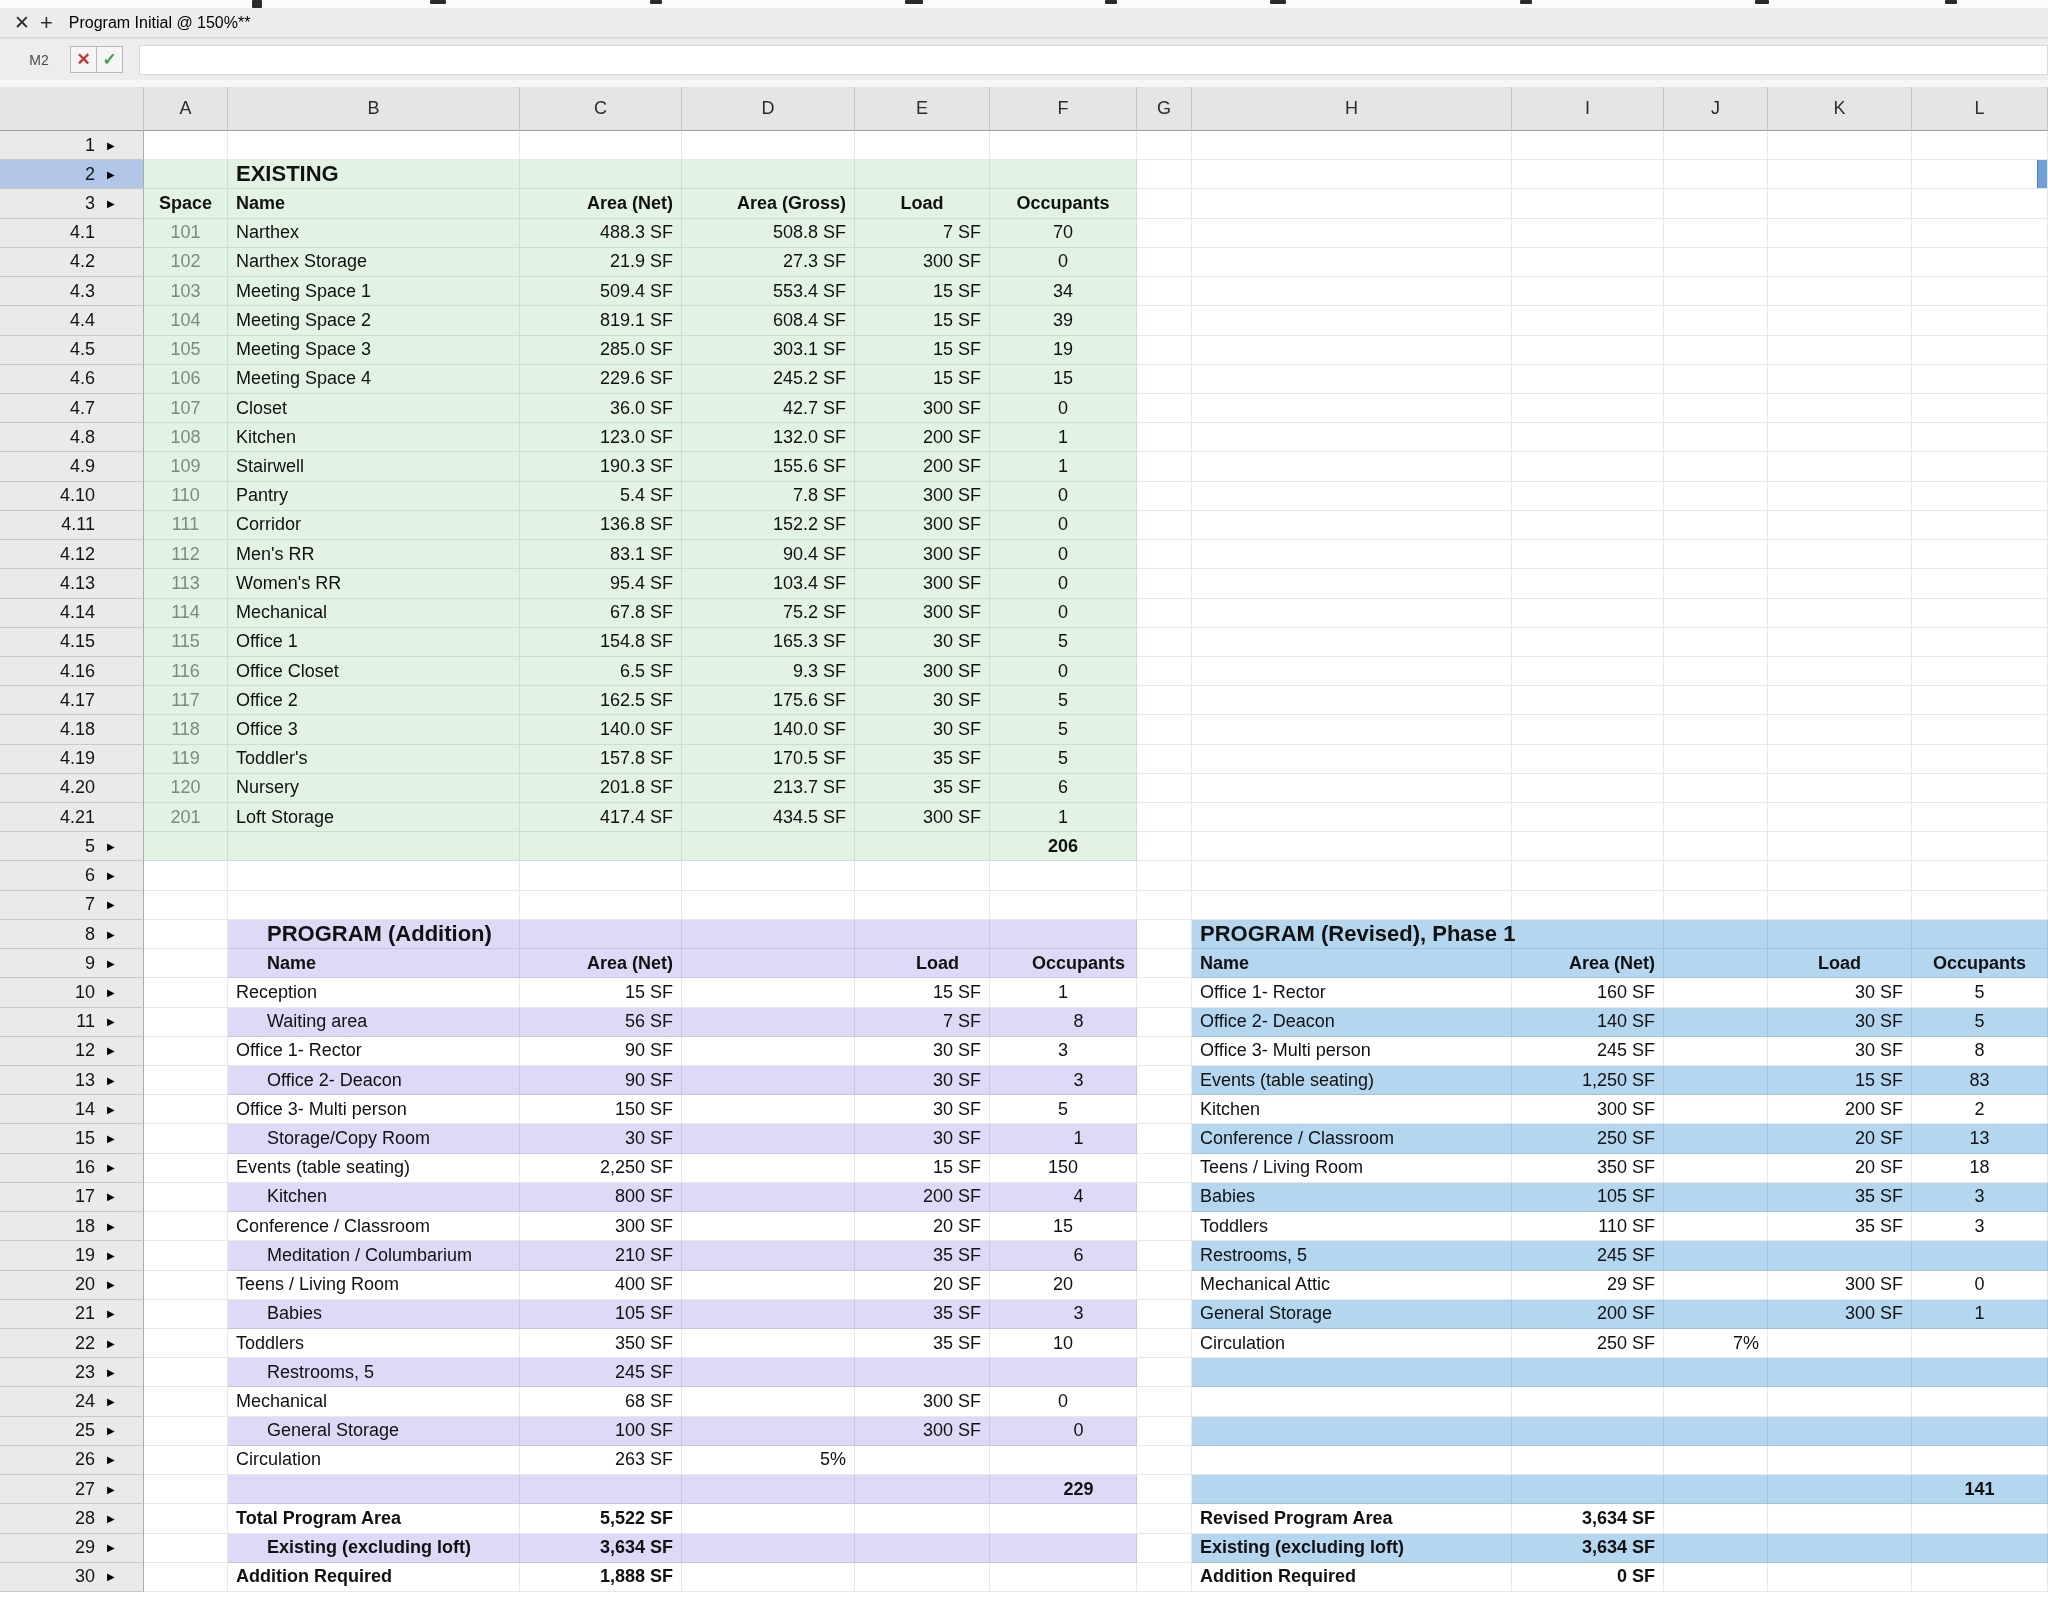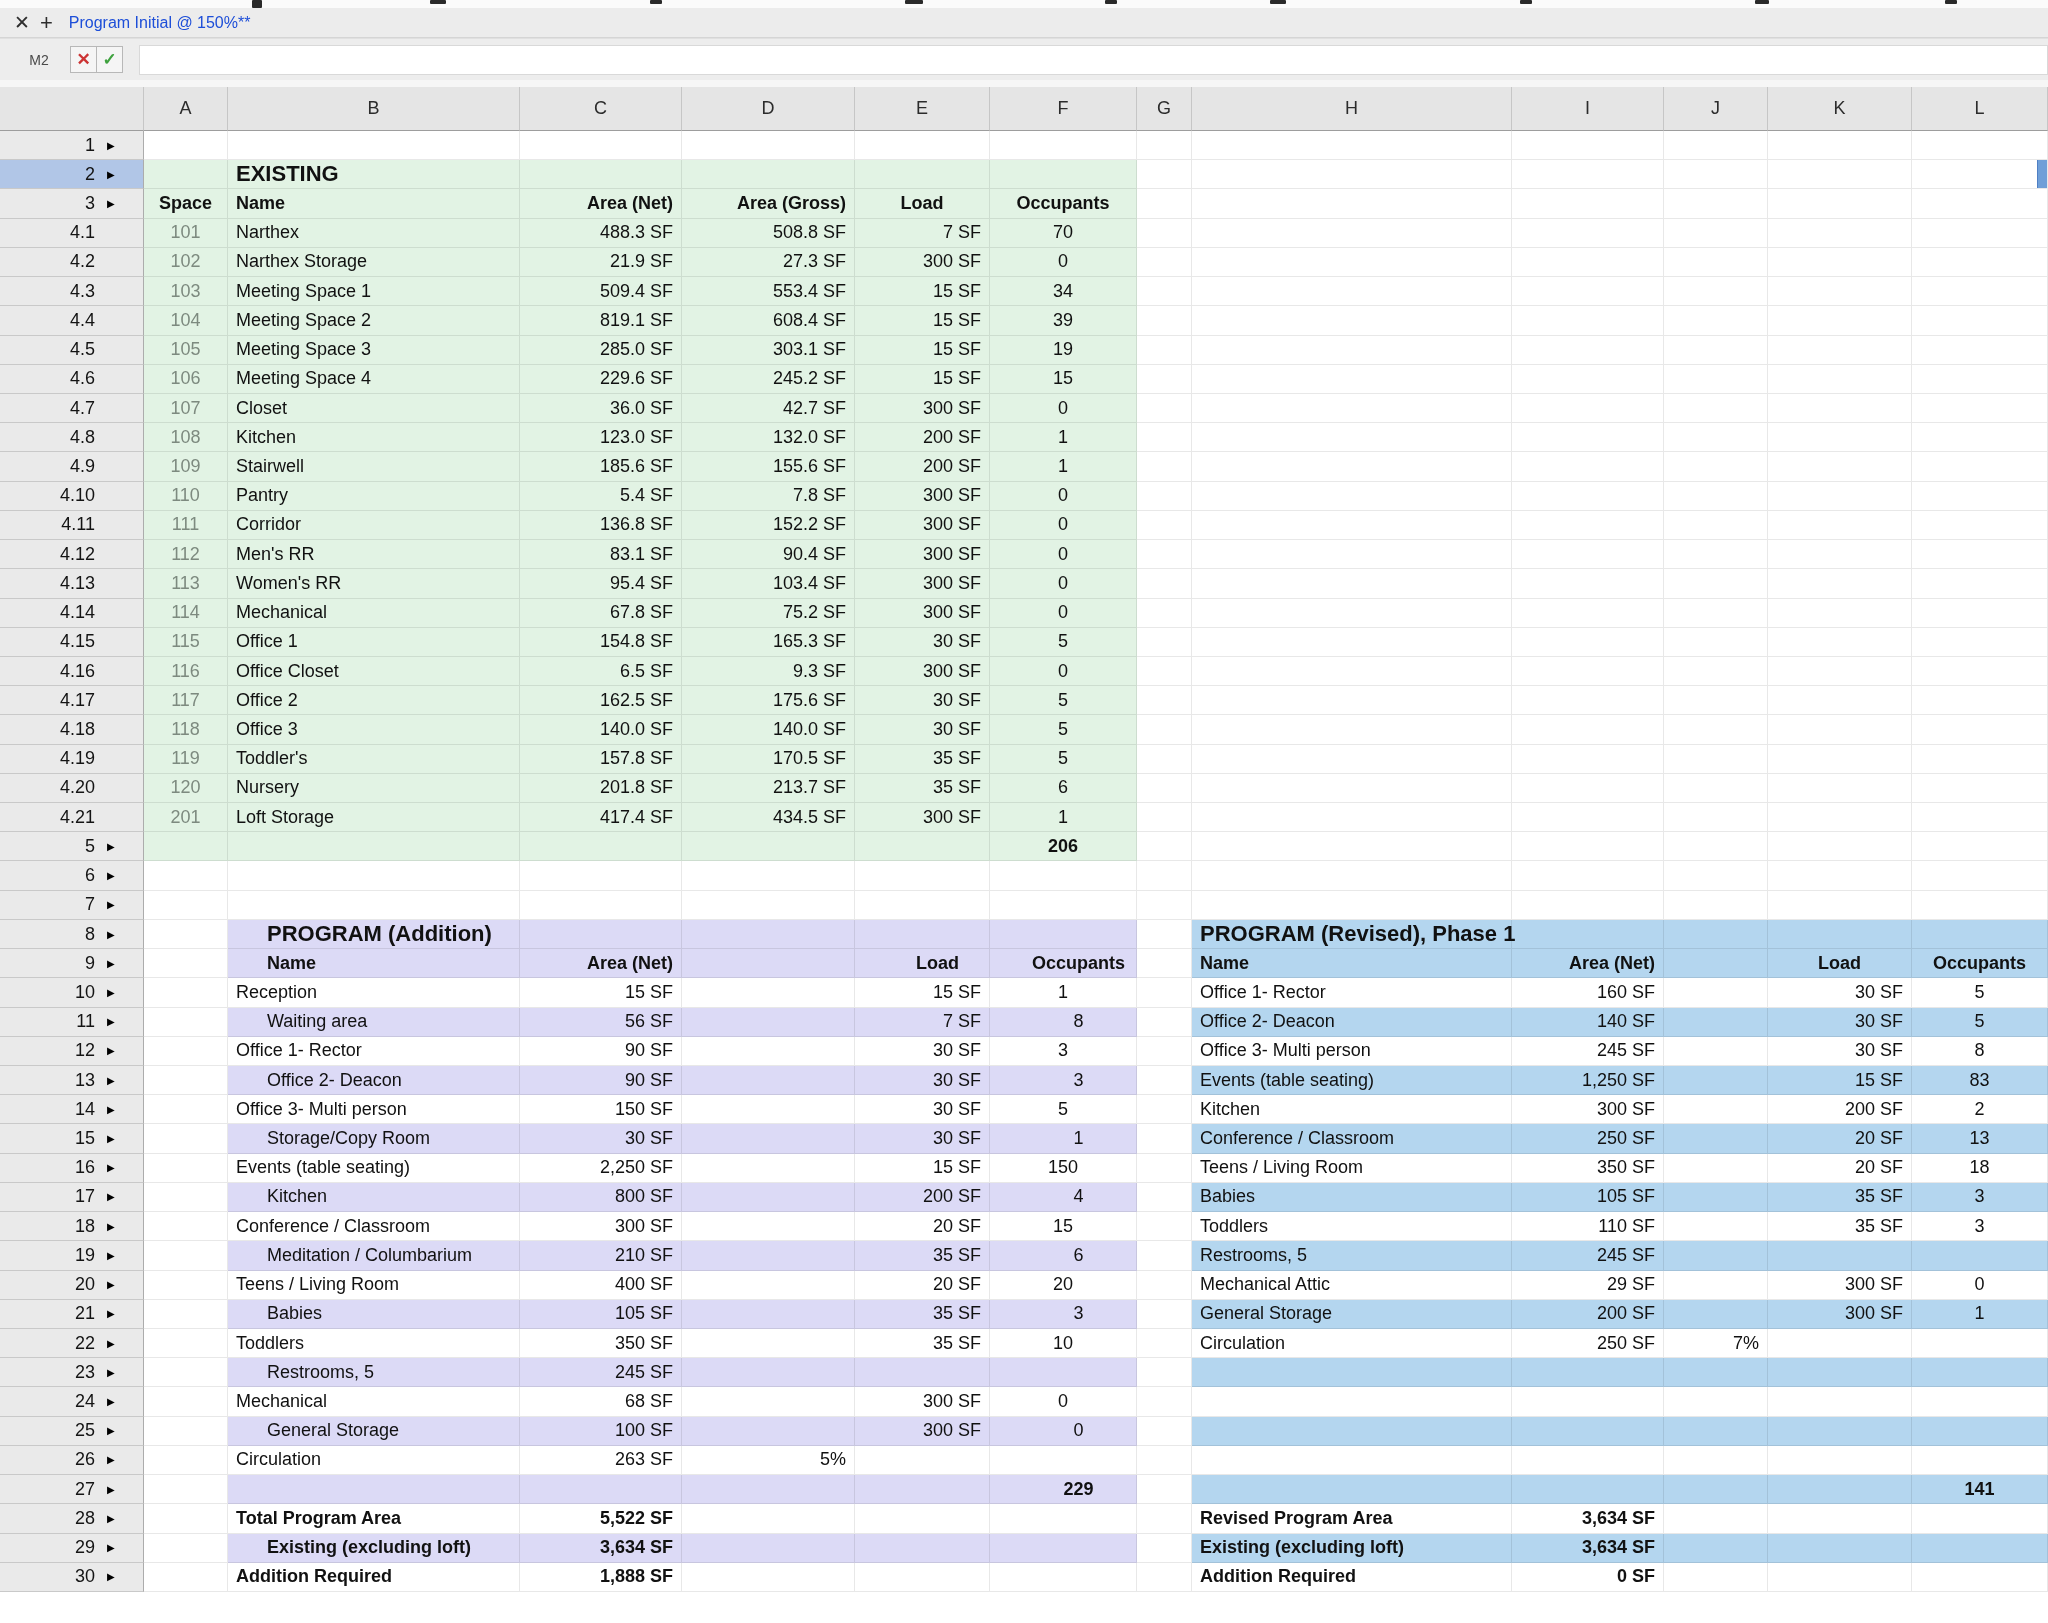--- a/index.html
+++ b/index.html
@@ -7,21 +7,21 @@
   .screen{width:2048px;height:1623px;overflow:hidden;display:flex;flex-direction:column;background:#fff;position:relative;}
 
   
   .top-strip{height:8px;background:#fbfbfb;position:relative;flex:0 0 auto;}
   .artifact{position:absolute;top:0;height:4px;background:#2a2a2a;border-radius:1px;}
 
   
   .tab-bar{height:29px;background:#ececec;border-bottom:1px solid #d5d5d5;display:flex;align-items:center;padding:0 14px;flex:0 0 auto;}
   .tab-close{font-size:19px;color:#2e2e2e;line-height:1;cursor:default;}
   .tab-add{font-size:22px;color:#2e2e2e;line-height:1;margin-left:10px;cursor:default;}
-  .tab-title{font-size:16px;color:#1d4ed8;margin-left:16px;white-space:nowrap;}
+  .tab-title{font-size:16px;color:#000000;margin-left:16px;white-space:nowrap;}
 
   
   .menu-bar{height:33px;background:#fafafa;display:flex;align-items:center;font-size:17px;color:#101010;flex:0 0 auto;}
   .menu-item{padding:0 26px;white-space:nowrap;}
   .menu-item:first-child{margin-left:4px;}
 
   
   .formula-bar{height:41px;background:#ededed;border-top:1px solid #e0e0e0;display:flex;align-items:center;flex:0 0 auto;}
   .cell-ref{width:46px;margin-left:16px;font-size:14px;color:#4a4a4a;text-align:center;}
   .fx-btn{width:27px;height:27px;border:1px solid #b8b8b8;background:#f5f5f5;display:flex;align-items:center;justify-content:center;font-size:17px;font-weight:bold;box-sizing:border-box;}
@@ -276,21 +276,21 @@
       <div class="cell"></div>
       <div class="cell"></div>
       <div class="cell"></div>
       <div class="cell"></div>
       <div class="rowhead">
         <span class="rnum">4.9</span>
         <span class="rmark"></span>
       </div>
       <div class="cell zg dim c">109</div>
       <div class="cell zg">Stairwell</div>
-      <div class="cell zg r">185.6 SF</div>
+      <div class="cell zg r">190.3 SF</div>
       <div class="cell zg r">155.6 SF</div>
       <div class="cell zg r">200 SF</div>
       <div class="cell zg c">1</div>
       <div class="cell"></div>
       <div class="cell"></div>
       <div class="cell"></div>
       <div class="cell"></div>
       <div class="cell"></div>
       <div class="cell"></div>
       <div class="rowhead">

